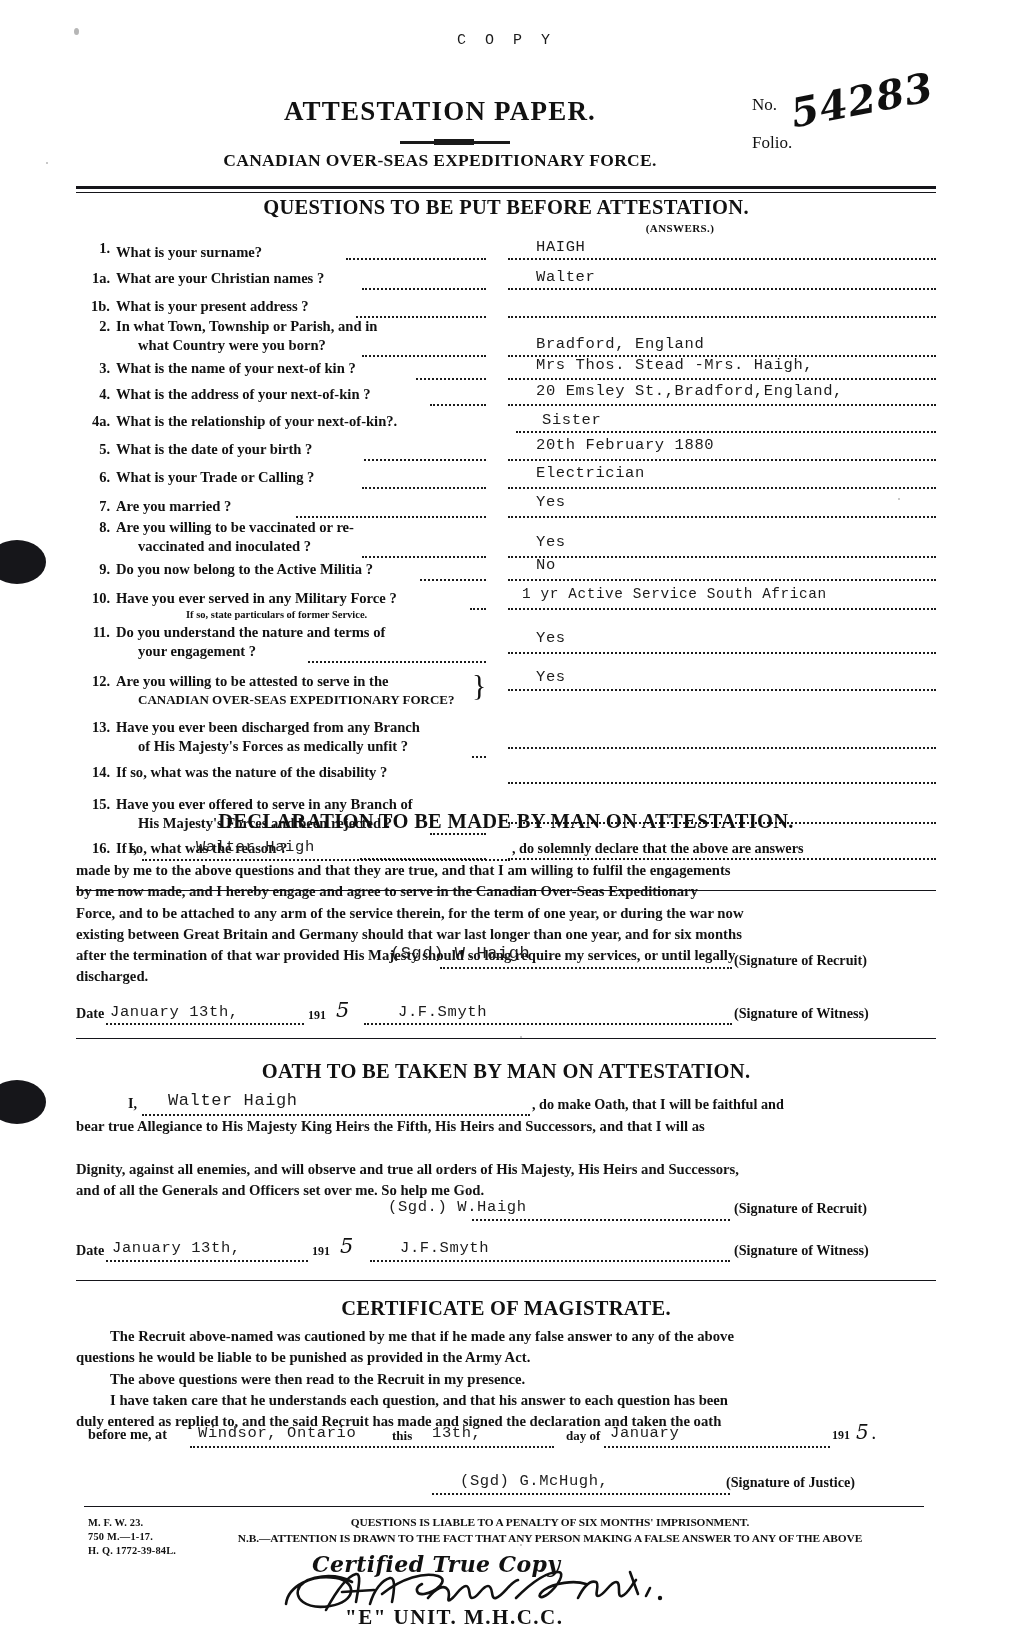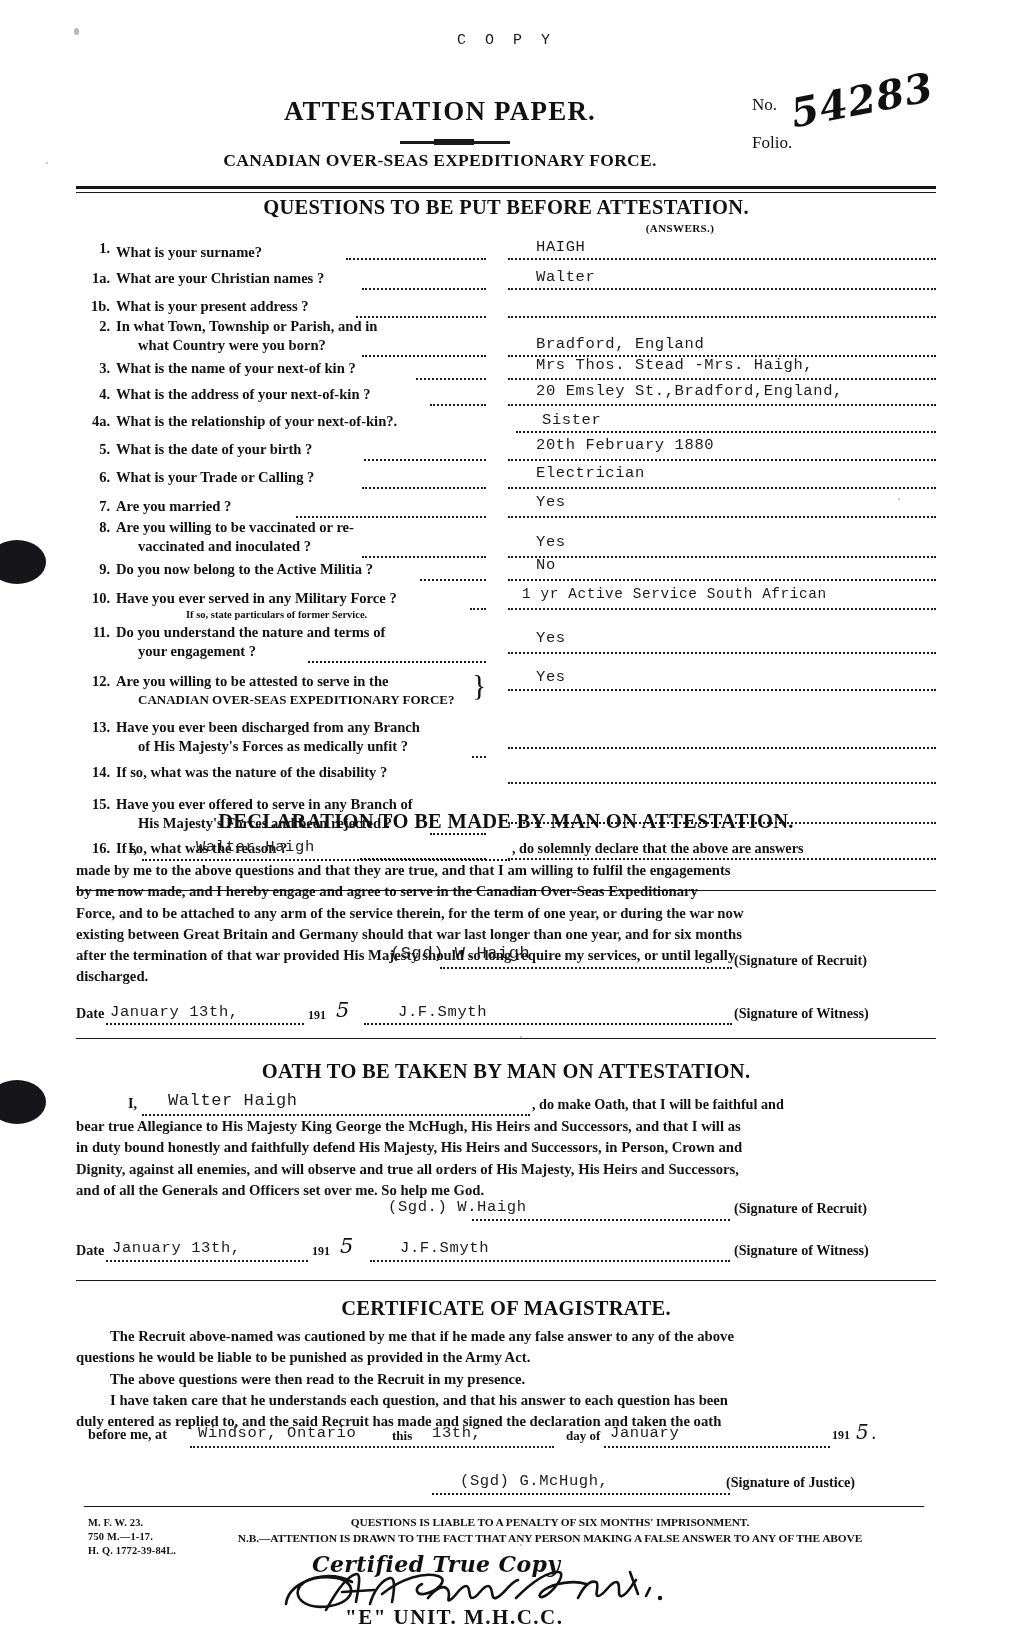--- a/index.html
+++ b/index.html
@@ -493,22 +493,22 @@
   <div class="rule-thin" style="top:1038px;"></div>
 
   <div class="sec-head" style="top:1060px;">OATH TO BE TAKEN BY MAN ON ATTESTATION.</div>
 
   <div class="linelabel" style="top:1095px;left:128px;">I,</div>
   <div class="dotfill" style="position:absolute;top:1113px;left:142px;width:388px;"></div>
   <div class="typed" style="top:1091px;left:168px;font-size:17px;">Walter Haigh</div>
   <div class="linelabel" style="top:1096px;left:532px;">, do make Oath, that  I  will be faithful and</div>
 
   <div class="para" style="top:1116px;left:76px;width:862px;">
-    <span>bear true Allegiance to His Majesty </span><b>King George the McHugh,</b><span> His Heirs and Successors, and that I will as</span><br>
-    <span>in duty bound honestly and faithfully defend His Majesty, His Heirs and Successors, in Person, Crown and</span><br>
+    <span>bear true Allegiance to His Majesty </span><b>King Heirs the Fifth,</b><span> His Heirs and Successors, and that I will as</span><br>
+    <br>
     <span>Dignity, against all enemies, and will observe and true all orders of His Majesty, His Heirs and Successors,</span><br>
     <span>and of all the Generals and Officers set over me.   So help  me God.</span>
   </div>
 
   <div class="typed" style="top:1198px;left:388px;">(Sgd.) W.Haigh</div>
   <div class="dotfill" style="position:absolute;top:1218px;left:472px;width:258px;"></div>
   <div class="linelabel" style="top:1200px;left:734px;">(Signature of Recruit)</div>
 
   <div class="linelabel" style="top:1242px;left:76px;">Date</div>
   <div class="dotfill" style="position:absolute;top:1259px;left:106px;width:202px;"></div>

